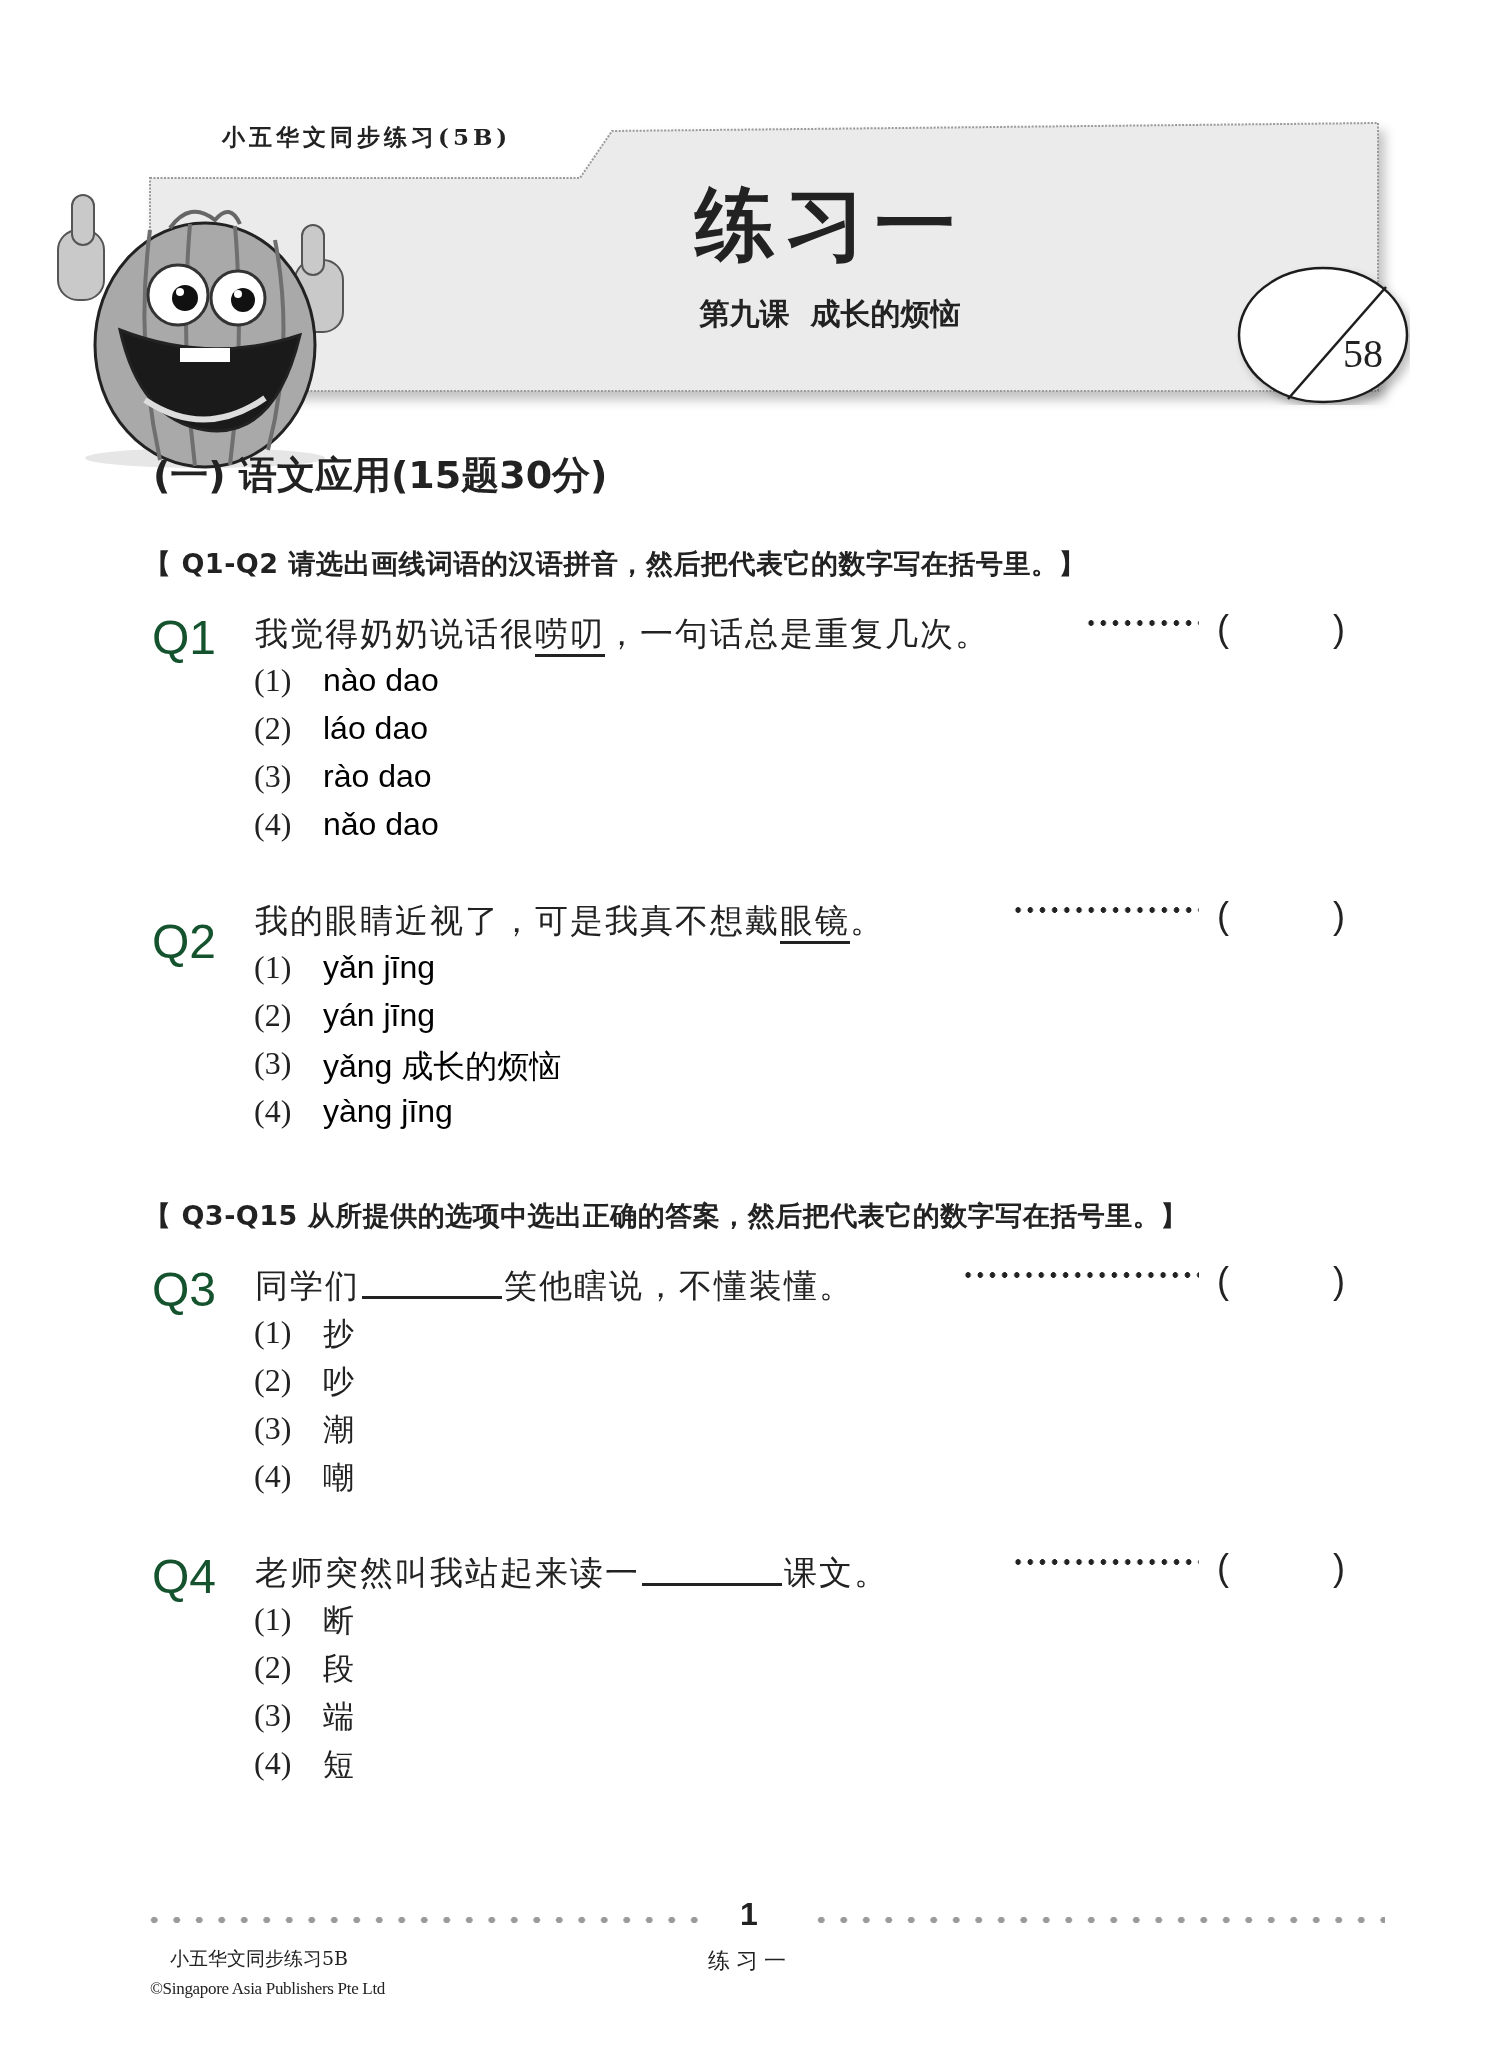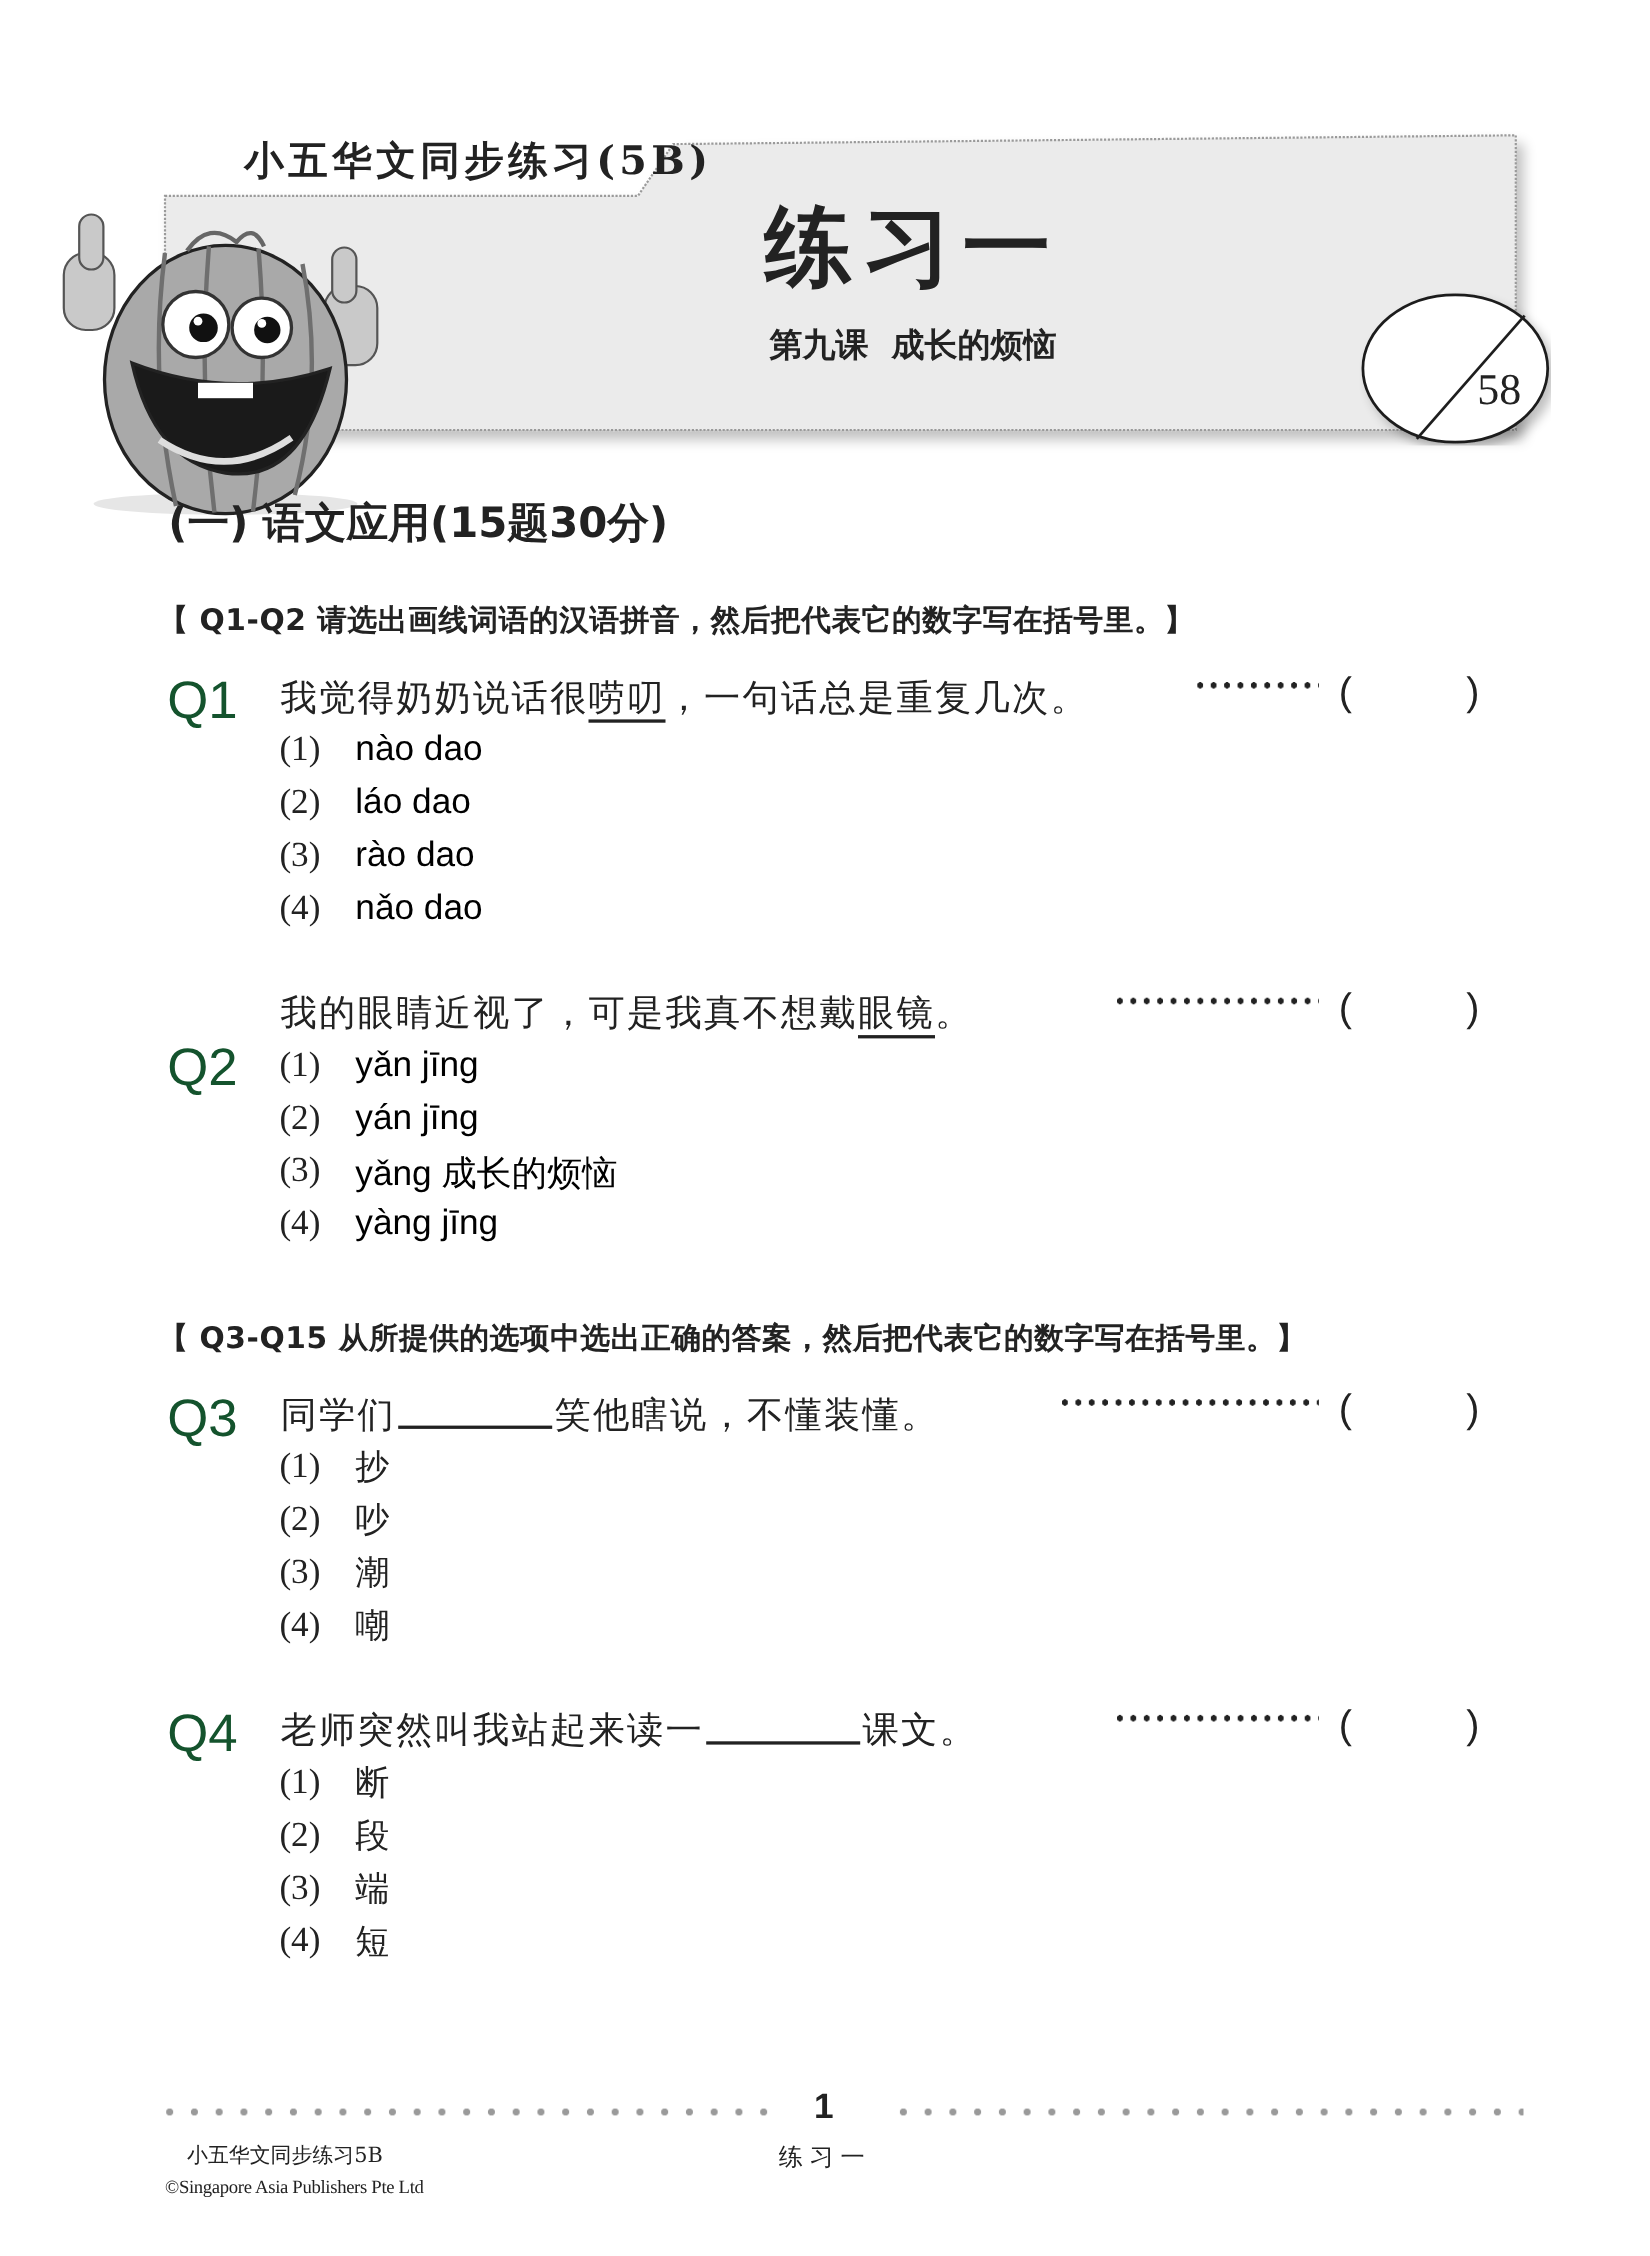--- a/index.html
+++ b/index.html
@@ -2,21 +2,21 @@
 <html><head>
 <meta charset="utf-8">
 <style>
   html, body { margin: 0; padding: 0; background: #ffffff; }
   body { width: 1500px; height: 2051px; position: relative; overflow: hidden;
          font-family: "DejaVu Serif", serif; color: #1e1e1e; }
 
   
   .header-box { position: absolute; left: 150px; top: 123px; width: 1250px; height: 268px; }
   .header-box svg { position: absolute; left: 0; top: 0; overflow: visible; }
-  .series-tab { position: absolute; left: 222px; top: 122px; font-size: 36px; letter-spacing: 4px;
+  .series-tab { position: absolute; left: 222px; top: 122px; font-size: 23px; letter-spacing: 4px;
                 font-family: "DejaVu Serif", serif; font-weight: bold; color: #222; white-space: nowrap; }
   .mascot { position: absolute; left: 40px; top: 140px; width: 320px; height: 330px; }
   .title { position: absolute; left: 0; width: 1660px; top: 172px; text-align: center;
            font-family: "DejaVu Sans", sans-serif; font-weight: bold; font-size: 80px; letter-spacing: 10px; color: #222; }
   .subtitle { position: absolute; left: 0; width: 1660px; top: 294px; text-align: center;
               font-family: "DejaVu Sans", sans-serif; font-weight: bold; font-size: 30px; color: #222; white-space: pre; }
   .score-circle { position: absolute; left: 1236px; top: 265px; width: 174px; height: 140px; }
   .score-value { position: absolute; left: 1343px; top: 330px; font-family: "Liberation Serif", serif;
                  font-size: 40px; color: #222; }
 
@@ -147,21 +147,21 @@
   <div class="opt-text-py" style="top:662px;">nào dao</div>
   <div class="opt-num" style="top:710px;">(2)</div>
   <div class="opt-text-py" style="top:710px;text-align:right;">láo dao</div>
   <div class="opt-num" style="top:758px;">(3)</div>
   <div class="opt-text-py" style="top:758px;">rào dao</div>
   <div class="opt-num" style="top:806px;">(4)</div>
   <div class="opt-text-py" style="top:806px;">nǎo dao</div>
 </div>
 
 <div>
-  <div class="q-label" style="top:943px;">Q2</div>
+  <div class="q-label" style="top:914px;">Q2</div>
   <div class="q-text" style="top:899px;"><span>我的眼睛近视了，可是我真不想戴</span><span class="ul">眼镜</span><span>。</span></div>
   <div class="leader" style="left:1012px; width:187px; top:907px;"></div>
   <div class="paren" style="left:1217px; top:895px;">(</div>
   <input class="answer-slot" style="left: 1245px; top: 895px;" type="text">
   <div class="paren" style="left:1333px; top:895px;">)</div>
 
   <div class="opt-num" style="top:949px;">(1)</div>
   <div class="opt-text-py" style="top:949px;">yǎn jīng</div>
   <div class="opt-num" style="top:997px;">(2)</div>
   <div class="opt-text-py" style="top:997px;">yán jīng</div>

